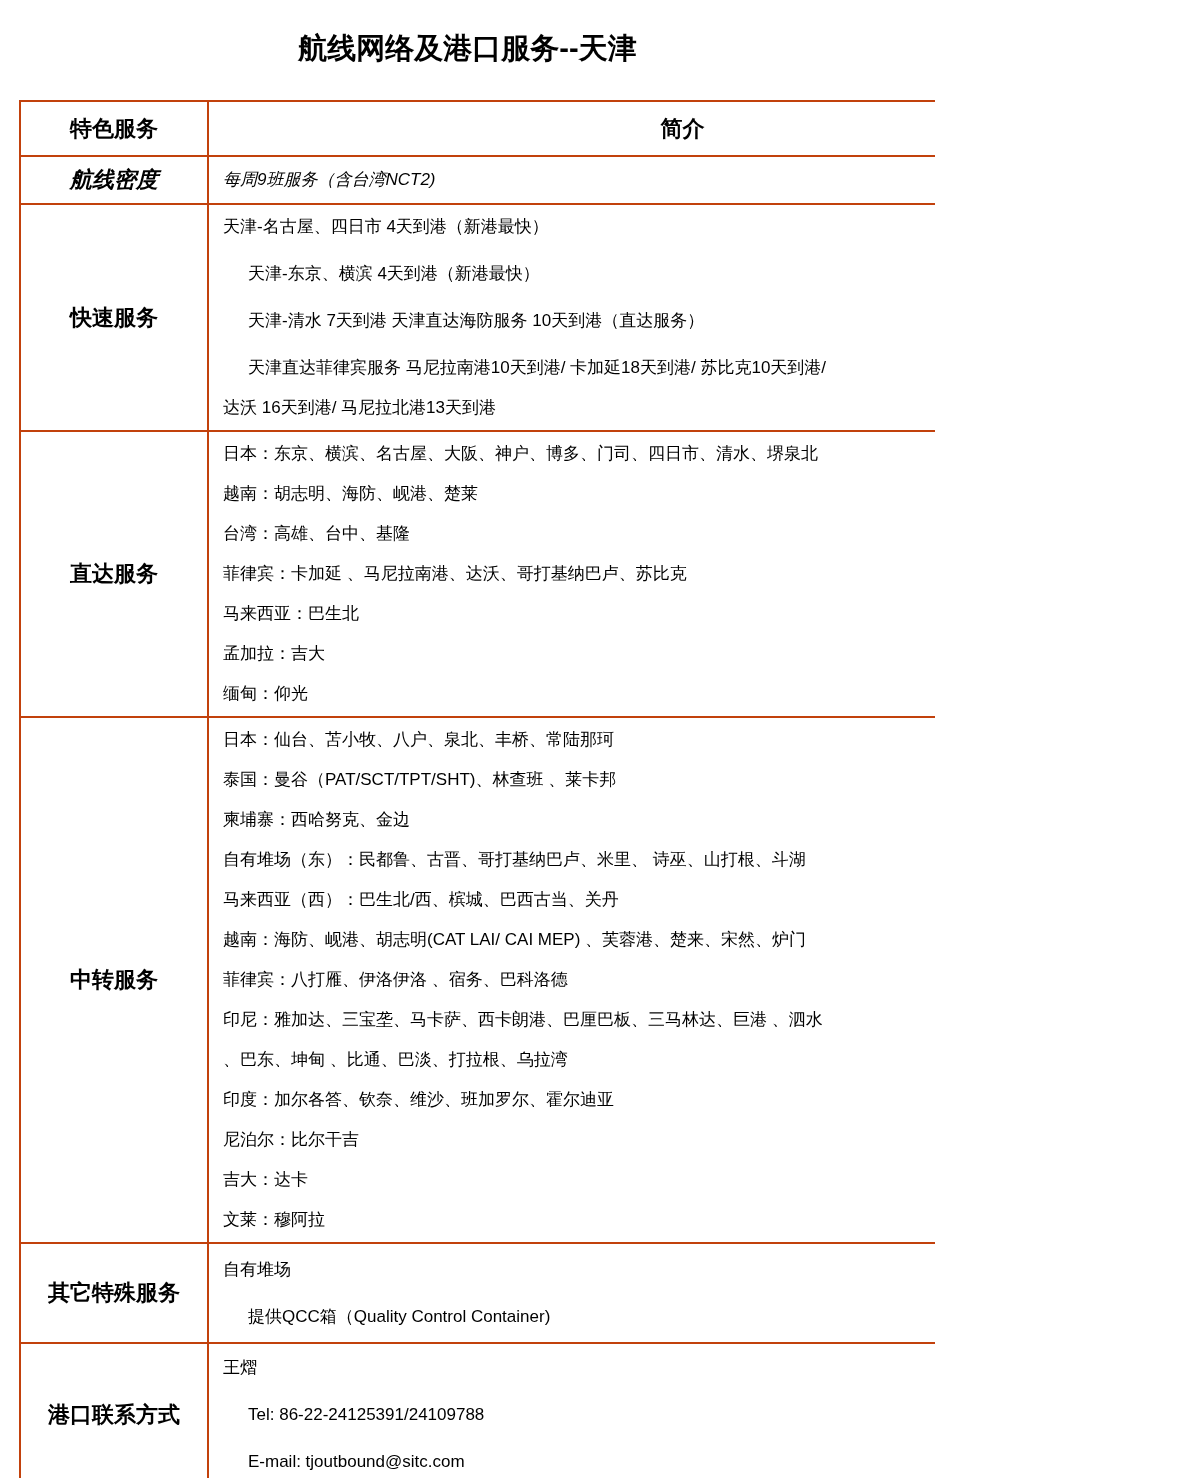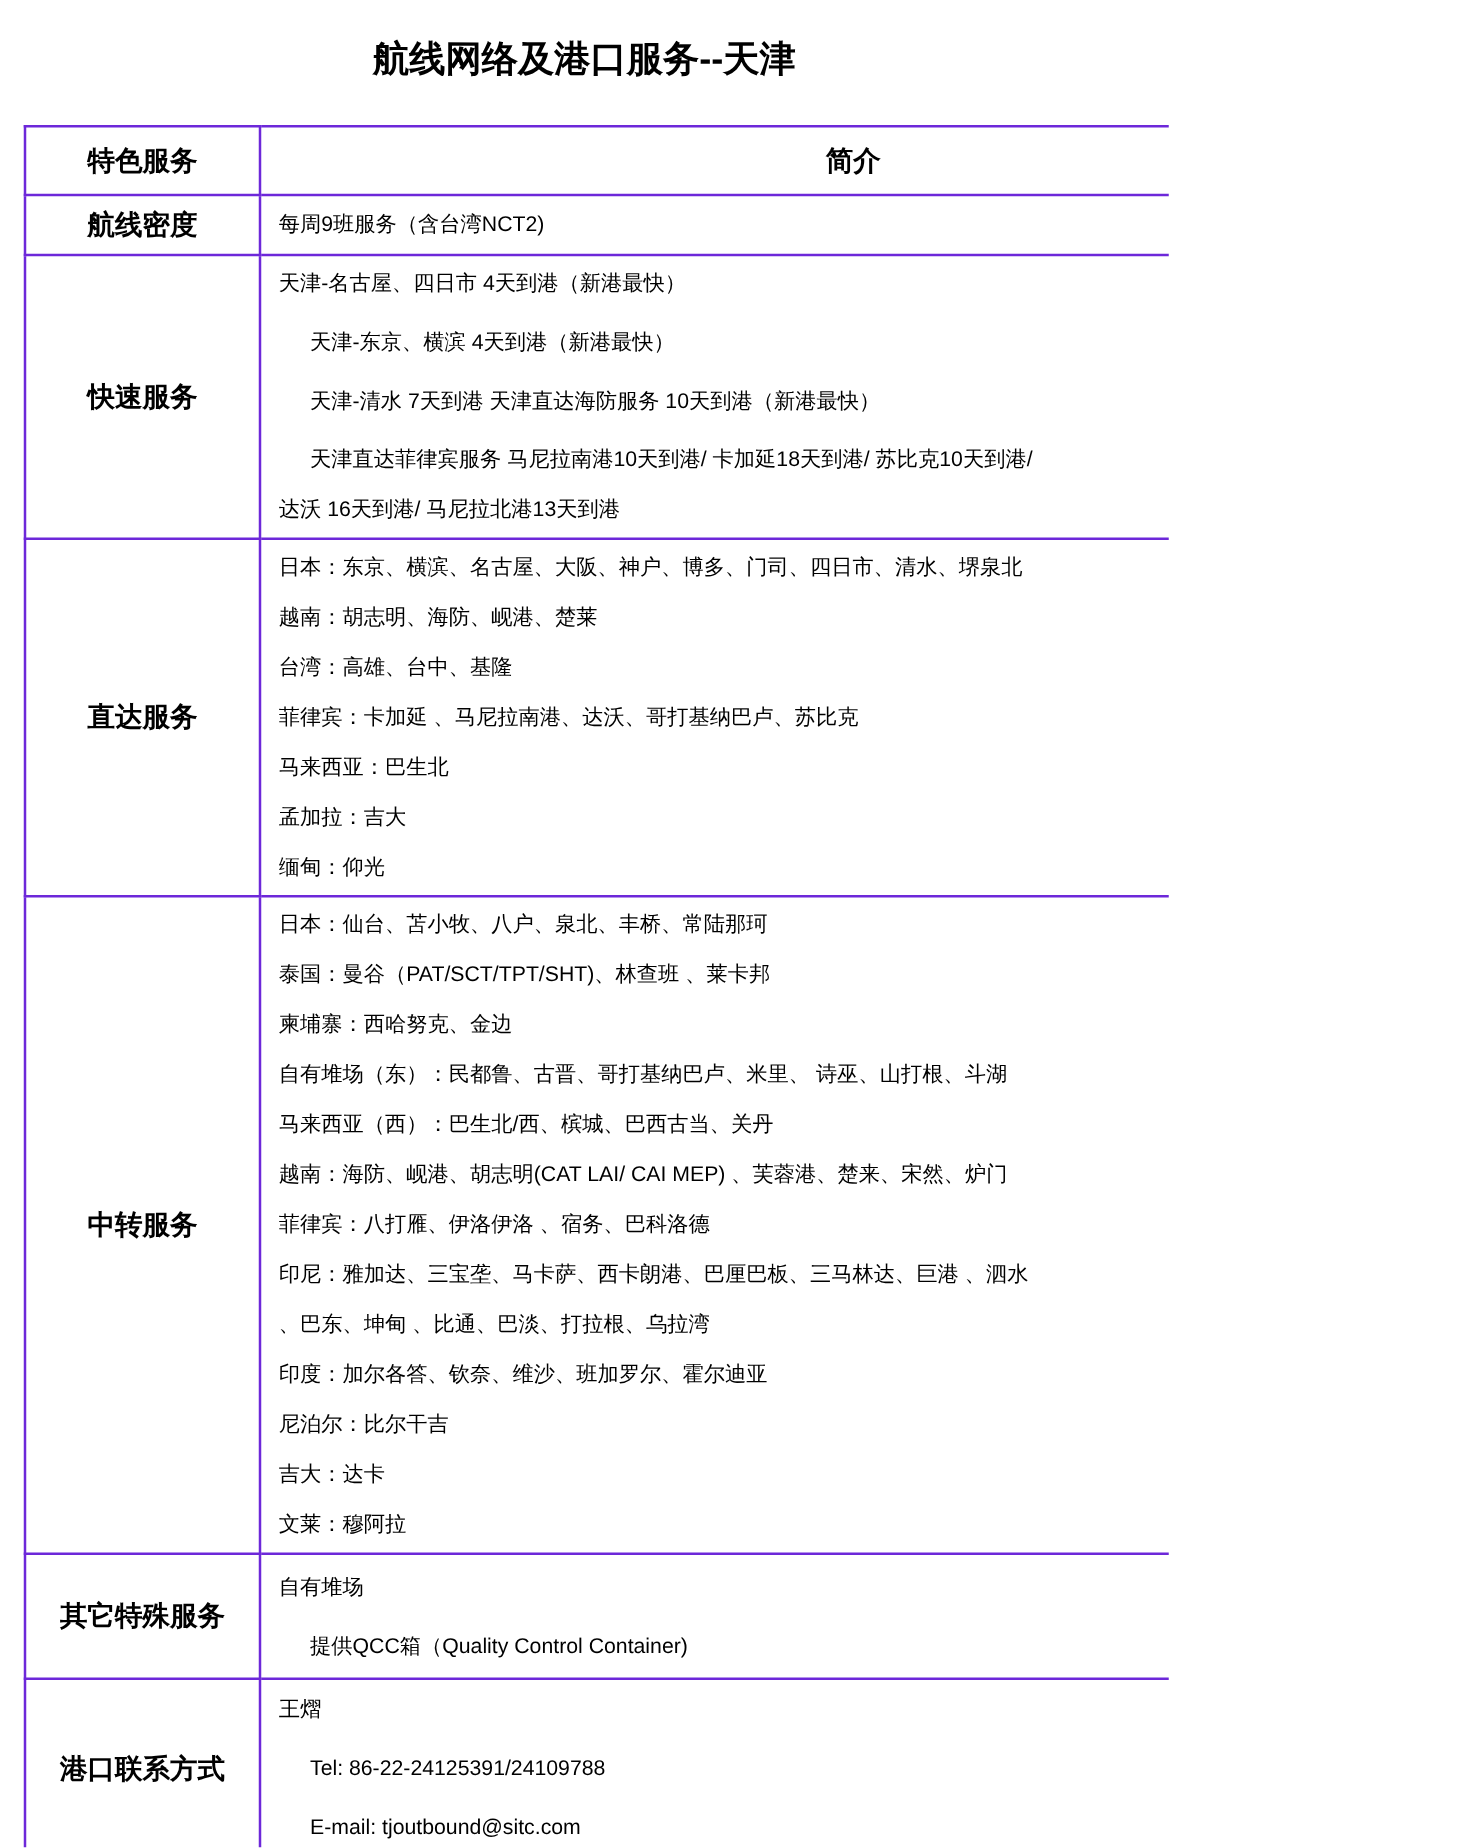--- a/index.html
+++ b/index.html
@@ -25,39 +25,39 @@
   }
   table.svc-table {
     border-collapse: collapse;
     table-layout: fixed;
     width: 1139px;
     margin: 34px 0 0 19px;
     background: #ffffff;
   }
   table.svc-table th,
   table.svc-table td {
-    border: 2px solid #6d28d9;
+    border: 2px solid #c2410c;
     box-sizing: border-box;
   }
   .col-label, .row-label {
     width: 188px;
     text-align: center;
     vertical-align: middle;
     font-weight: bold;
     font-size: 22px;
   }
   .col-desc {
     text-align: center;
     vertical-align: middle;
     font-weight: bold;
     font-size: 22px;
     border-radius: 15px;
   }
   .header-row { height: 55px; }
-  .row-route-density        { height: 48px; }
+  .row-route-density        { height: 48px; font-style: italic; }
   .row-express-service      { height: 222px; }
   .row-direct-service       { height: 278px; }
   .row-transshipment-service{ height: 494px; }
   .row-other-special-service{ height: 100px; }
   .row-port-contact         { height: 143px; }
   .row-content {
     vertical-align: middle;
     padding: 2px 14px;
     font-size: 17px;
   }
@@ -85,21 +85,21 @@
           <th class="row-label">航线密度</th>
           <td class="row-content">
             <div class="line">每周9班服务（含台湾NCT2)</div>
           </td>
         </tr>
         <tr class="body-row row-express-service gapped">
           <th class="row-label">快速服务</th>
           <td class="row-content">
             <div class="line">天津-名古屋、四日市 4天到港（新港最快）</div>
             <div class="line">天津-东京、横滨 4天到港（新港最快）</div>
-            <div class="line">天津-清水 7天到港 天津直达海防服务 10天到港（新港最快）</div>
+            <div class="line">天津-清水 7天到港 天津直达海防服务 10天到港（直达服务）</div>
             <div class="line">天津直达菲律宾服务 马尼拉南港10天到港/ 卡加延18天到港/ 苏比克10天到港/</div>
             <div class="line cont">达沃 16天到港/ 马尼拉北港13天到港</div>
           </td>
         </tr>
         <tr class="body-row row-direct-service">
           <th class="row-label">直达服务</th>
           <td class="row-content">
             <div class="line">日本：东京、横滨、名古屋、大阪、神户、博多、门司、四日市、清水、堺泉北</div>
             <div class="line">越南：胡志明、海防、岘港、楚莱</div>
             <div class="line">台湾：高雄、台中、基隆</div>

